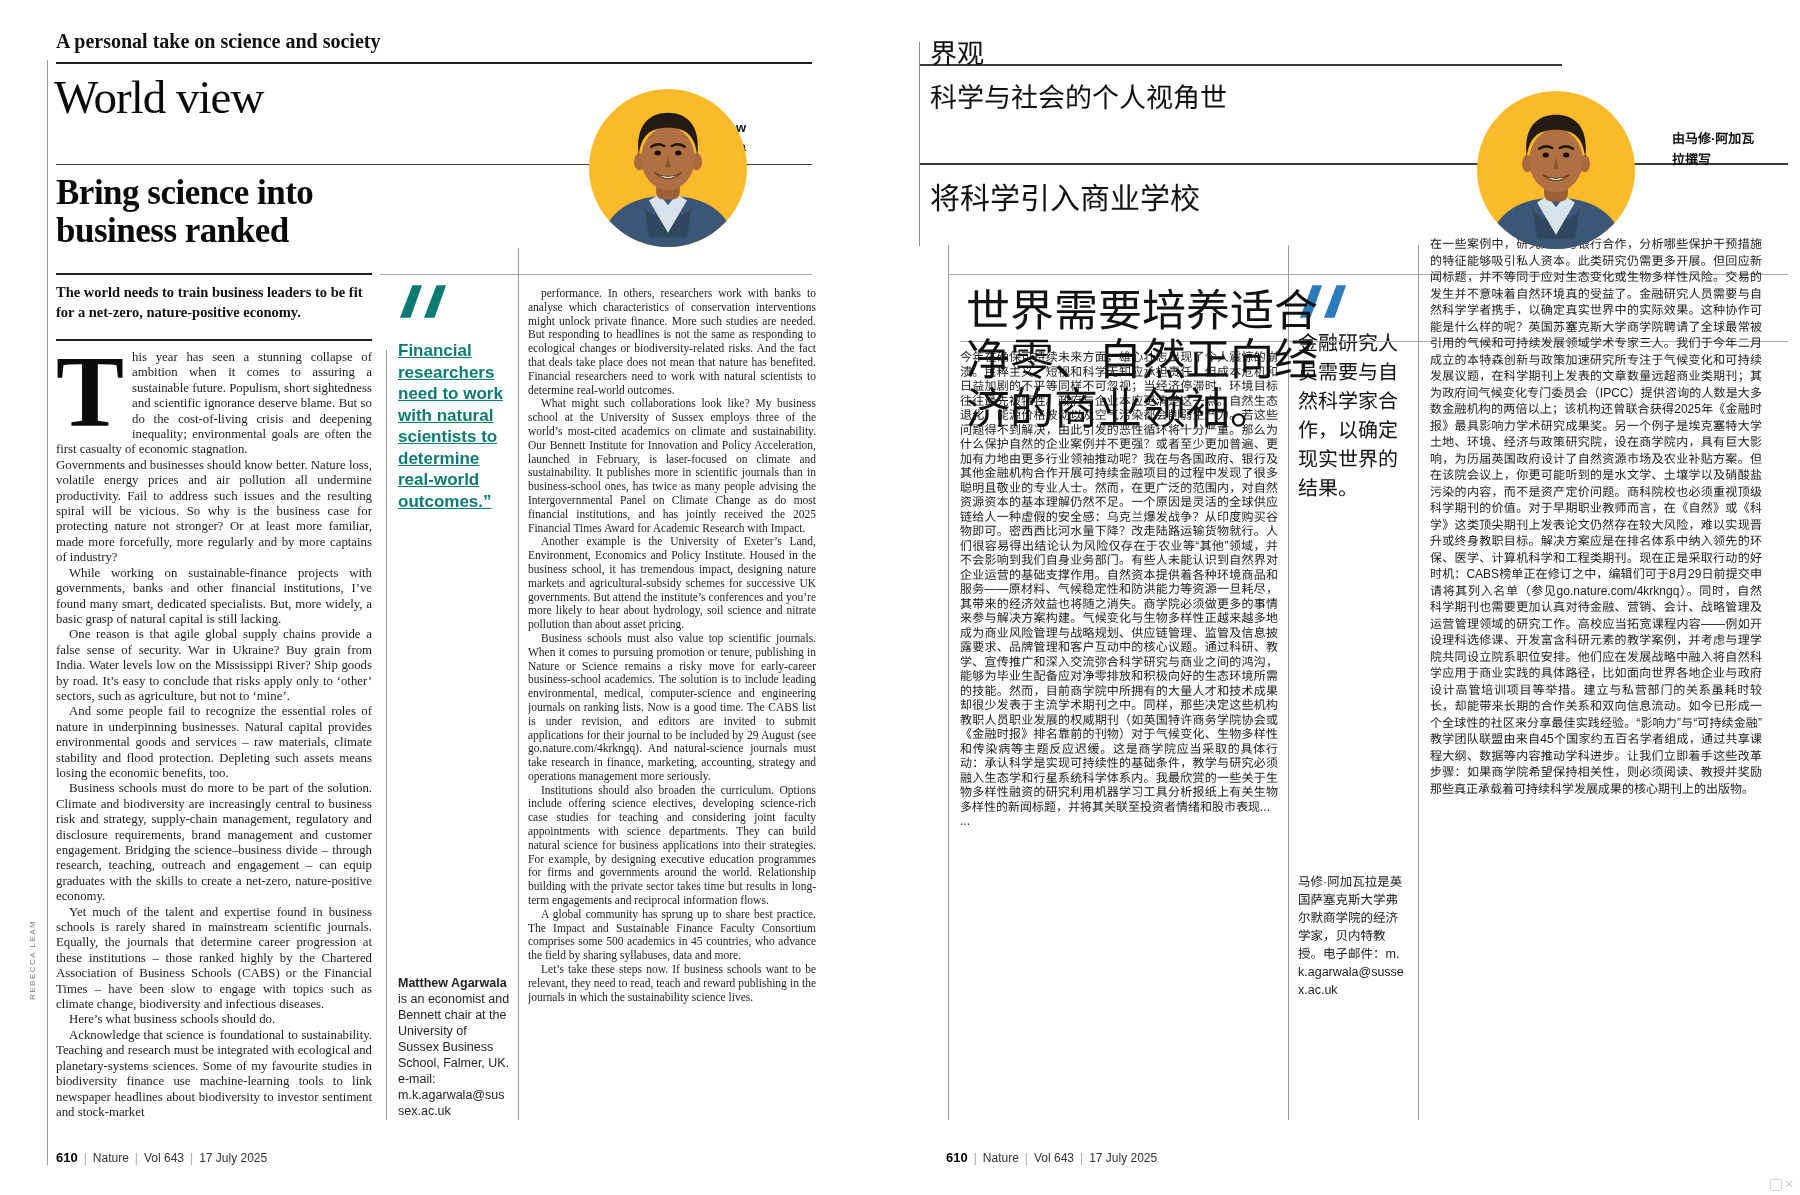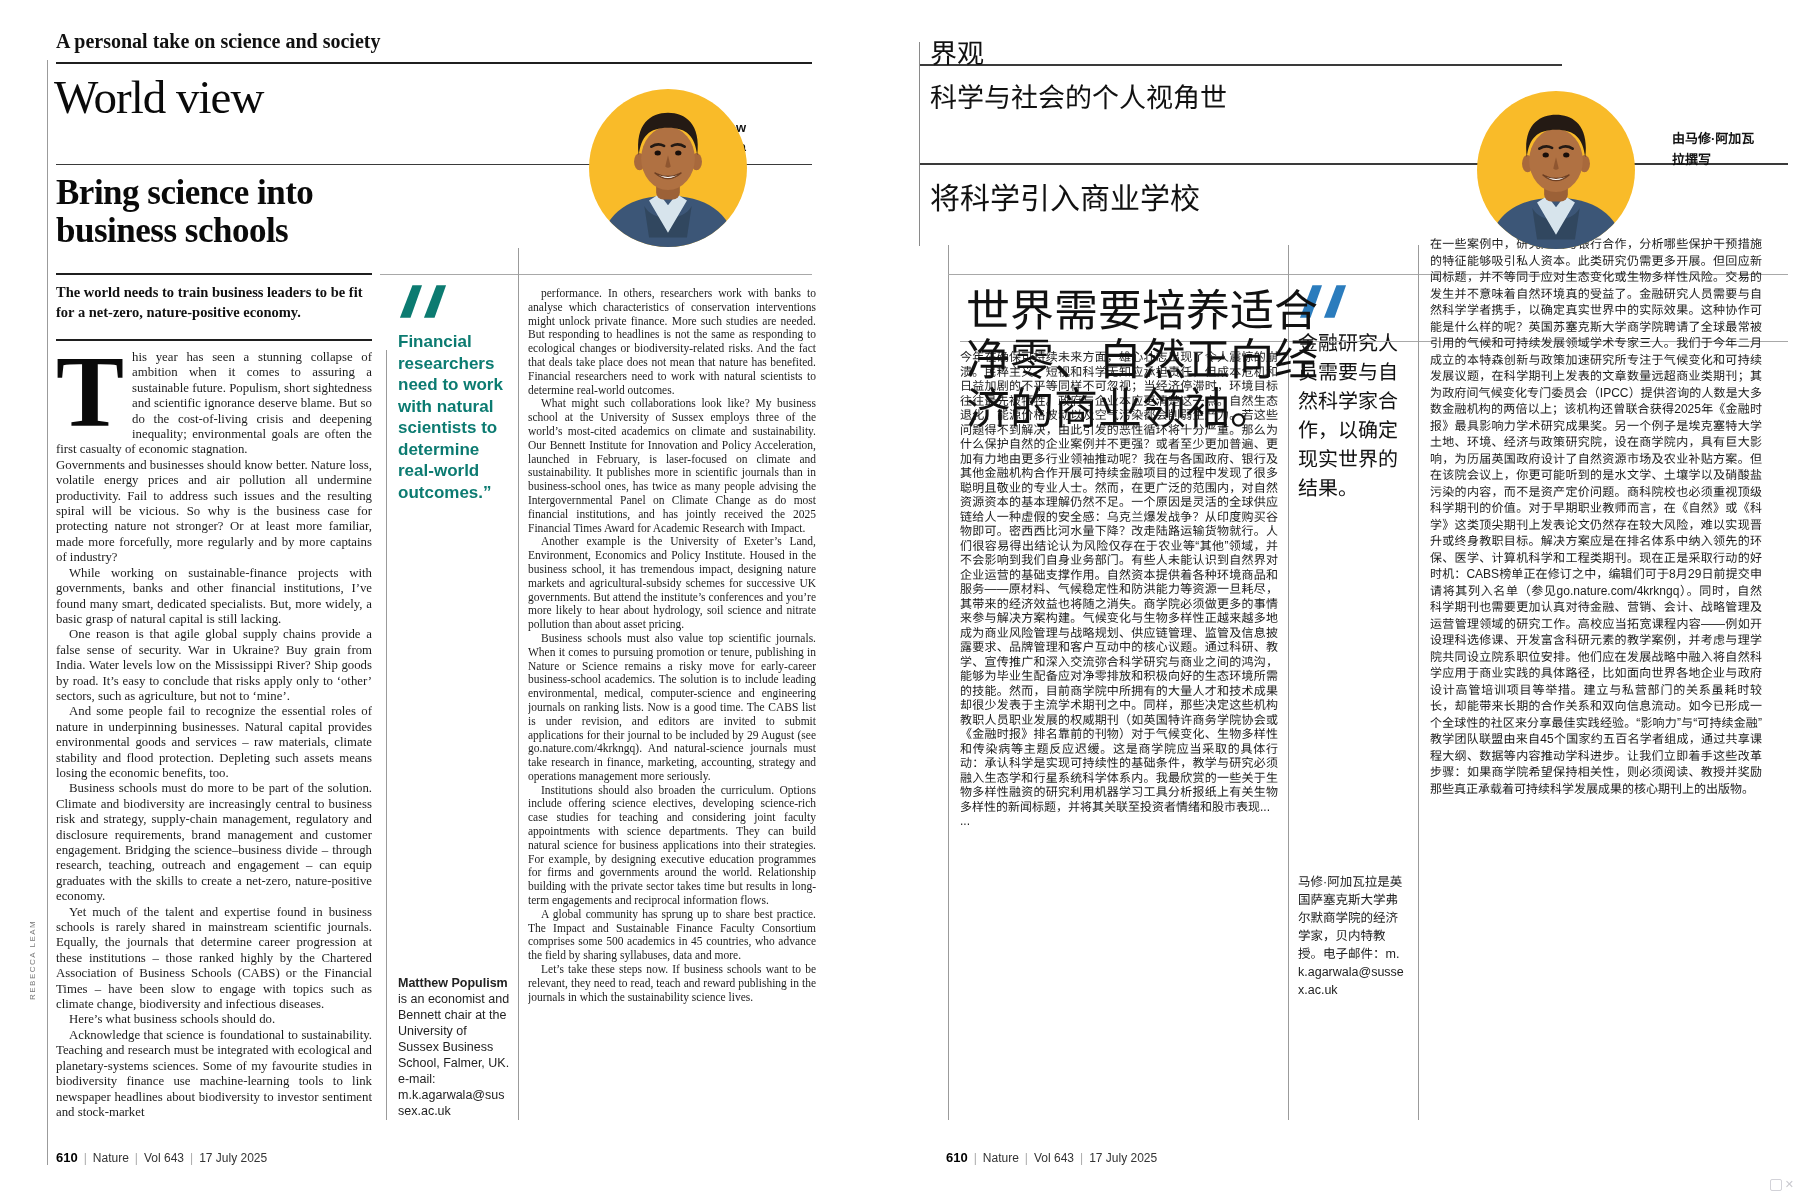--- a/index.html
+++ b/index.html
@@ -102,21 +102,21 @@
     </div>
 
   <div class="hr mid" style="left:56px;top:164px;width:756px;height:1px;"></div>
 
   <svg class="abs photo" style="left:589px;top:89px;width:158px;height:158px;">
       <use href="#portrait-sym"></use>
     </svg>
 
   <div class="abs headline" style="left:56px;top:174px;width:420px;">
       <div>Bring science into</div>
-      <div>business schools</div>
+      <div>business ranked</div>
     </div>
 
   <div class="hr dark" style="left:56px;top:273px;width:316px;"></div>
   <div class="hr" style="left:380px;top:274px;width:432px;"></div>
   <div class="abs standfirst" style="left:56px;top:282px;width:316px;">The world needs to train business leaders to be fit for a net-zero, nature-positive economy.</div>
   <div class="hr dark" style="left:56px;top:339px;width:316px;"></div>
 
   <div class="abs bodycol col1-en" style="left:56px;top:350px;width:316px;height:772px;">
     <p class="noindent"><span class="dropcap">T</span><span>his year has seen a stunning collapse of ambition when it comes to assuring a sustainable future. Populism, short sightedness and scientific ignorance deserve blame. But so do the cost-of-living crisis and deepening inequality; environmental goals are often the first casualty of economic stagnation.</span></p>
     <div>
@@ -130,25 +130,25 @@
         <p>Acknowledge that science is foundational to sustainability. Teaching and research must be integrated with ecological and planetary-systems sciences. Some of my favourite studies in biodiversity finance use machine-learning tools to link newspaper headlines about biodiversity to investor sentiment and stock-market</p>
       </div>
   </div>
 
   <div class="vr" style="left:386px;top:350px;height:770px;"></div>
 
   <div class="abs" style="left:398px;top:285px;width:112px;">
     <svg style="width:50px;height:33px;fill:#0c7b71;">
         <use href="#quote-glyph"></use>
       </svg>
-    <div class="pullquote-text" style="margin-top:9px;">Financial researchers need to work with natural scientists to determine real-world outcomes.”</div>
+    <div class="pullquote-text" style="margin-top:18px;text-decoration:underline;">Financial researchers need to work with natural scientists to determine real-world outcomes.”</div>
   </div>
 
   <div class="abs bio" style="left:398px;top:975px;width:112px;">
-    <span class="bname">Matthew Populism</span><span> is an economist and Bennett chair at the University of Sussex Business School, Falmer, UK.</span>
+    <span class="bname">Matthew Agarwala</span><span> is an economist and Bennett chair at the University of Sussex Business School, Falmer, UK.</span>
     <div>e-mail:</div>
     <div class="bemail">m.k.agarwala@sussex.ac.uk</div>
   </div>
 
   <div class="vr" style="left:518px;top:248px;height:872px;"></div>
 
   <div class="abs bodycol col3-en" style="left:528px;top:287px;width:288px;height:836px;">
       <p>performance. In others, researchers work with banks to analyse which characteristics of conservation interventions might unlock private finance. More such studies are needed. But responding to headlines is not the same as responding to ecological changes or biodiversity-related risks. And the fact that deals take place does not mean that nature has benefited. Financial researchers need to work with natural scientists to determine real-world outcomes.</p>
       <p>What might such collaborations look like? My business school at the University of Sussex employs three of the world’s most-cited academics on climate and sustainability. Our Bennett Institute for Innovation and Policy Acceleration, launched in February, is laser-focused on climate and sustainability. It publishes more in scientific journals than in business-school ones, has twice as many people advising the Intergovernmental Panel on Climate Change as do most financial institutions, and has jointly received the 2025 Financial Times Award for Academic Research with Impact.</p>
       <p>Another example is the University of Exeter’s Land, Environment, Economics and Policy Institute. Housed in the business school, it has tremendous impact, designing nature markets and agricultural-subsidy schemes for successive UK governments. But attend the institute’s conferences and you’re more likely to hear about hydrology, soil science and nitrate pollution than about asset pricing.</p>

